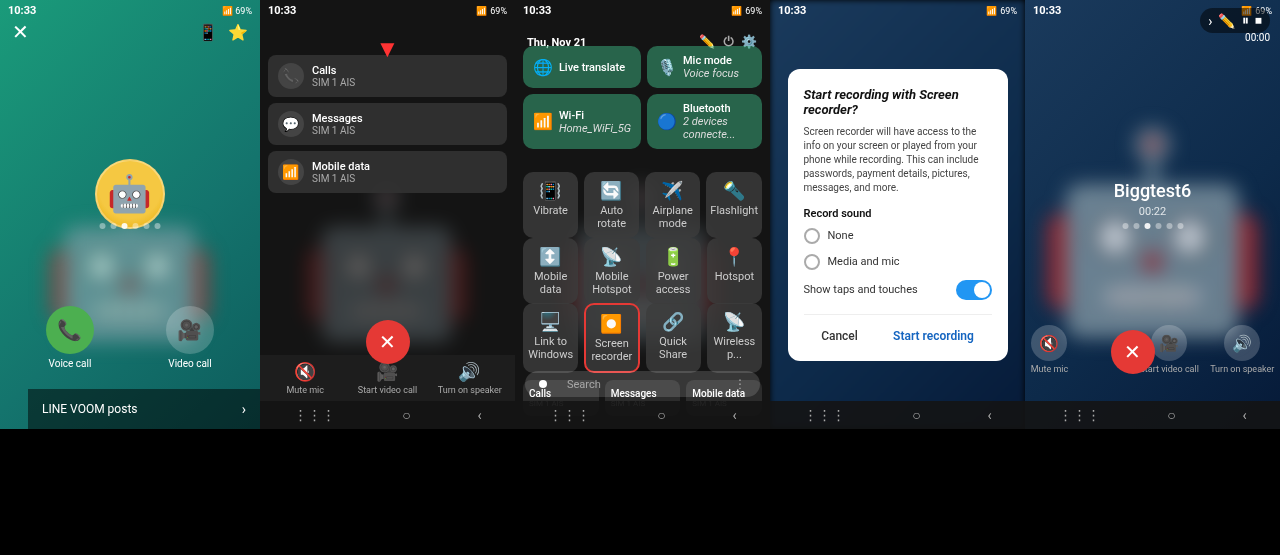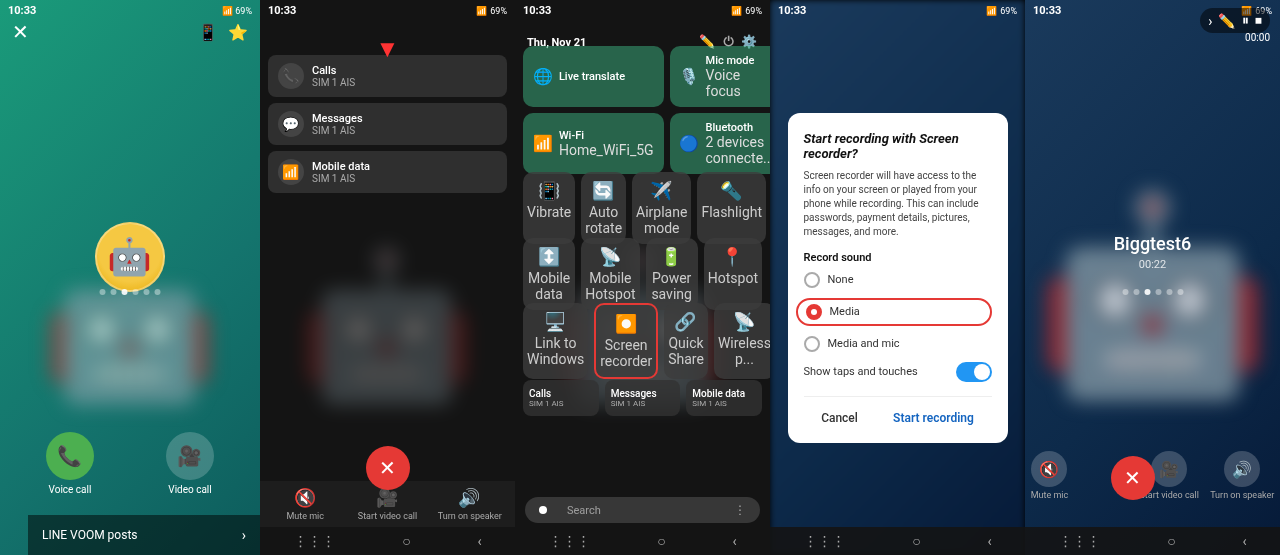--- a/index.html
+++ b/index.html
@@ -9,21 +9,21 @@
       display: flex;
       flex-direction: row;
       font-family: 'Roboto', Arial, sans-serif;
       overflow: hidden;
       background: #000;
     }
 
     
     .panel {
       position: relative;
-      height: 555px;
+      height: 429px;
       overflow: hidden;
       flex-shrink: 0;
     }
 
     
     .panel-1 {
       width: 260px;
       background: linear-gradient(135deg, #1a9b7a 0%, #14746d 60%, #0d5c5c 100%);
     }
 
@@ -286,21 +286,21 @@
       background: rgba(60,180,130,0.5);
       border-radius: 10px;
       padding: 8px 10px;
       display: flex;
       align-items: center;
       gap: 6px;
       color: #fff;
     }
     .qs-tile-wide .qs-icon { font-size: 16px; }
     .qs-tile-wide .qs-label { font-size: 11px; font-weight: 500; }
-    .qs-tile-wide .qs-sub { font-size: 14px; color: #ddd; }
+    .qs-tile-wide .qs-sub { font-size: 11px; color: #ddd; font-style: italic; }
     .qs-row {
       position: absolute;
       left: 4px; right: 4px;
       z-index: 20;
       display: grid;
       grid-template-columns: repeat(4, 1fr);
       gap: 6px;
       padding: 0 4px;
     }
     .qs-row-2 { top: 172px; }
@@ -311,21 +311,21 @@
       border-radius: 10px;
       padding: 8px 4px;
       display: flex;
       flex-direction: column;
       align-items: center;
       gap: 3px;
       color: #fff;
       position: relative;
     }
     .qs-tile .qs-tile-icon { font-size: 18px; }
-    .qs-tile .qs-tile-label { font-size: 14px; color: #ccc; text-align: center; }
+    .qs-tile .qs-tile-label { font-size: 11px; color: #ccc; text-align: center; }
     .p3-sim-row {
       position: absolute;
       top: 380px;
       left: 4px; right: 4px;
       z-index: 20;
       display: grid;
       grid-template-columns: 1fr 1fr 1fr;
       gap: 6px;
       padding: 0 4px;
     }
@@ -721,21 +721,21 @@
     <div class="qs-tile">
       <span class="qs-tile-icon">↕️</span>
       <span class="qs-tile-label">Mobile data</span>
     </div>
     <div class="qs-tile">
       <span class="qs-tile-icon">📡</span>
       <span class="qs-tile-label">Mobile Hotspot</span>
     </div>
     <div class="qs-tile">
       <span class="qs-tile-icon">🔋</span>
-      <span class="qs-tile-label">Power saving</span>
+      <span class="qs-tile-label">Power access</span>
     </div>
     <div class="qs-tile">
       <span class="qs-tile-icon">📍</span>
       <span class="qs-tile-label">Hotspot</span>
     </div>
   </div>
 
   <div class="qs-row qs-row-4">
     <div class="qs-tile">
       <span class="qs-tile-icon">🖥️</span>
@@ -798,24 +798,20 @@
   <div class="dialog">
     <div class="dialog-title">Start recording with Screen recorder?</div>
     <div class="dialog-body">Screen recorder will have access to the info on your screen or played from your phone while recording. This can include passwords, payment details, pictures, messages, and more.</div>
     <div class="dialog-section-title">Record sound</div>
 
     <div class="radio-option">
       <div class="radio-circle"></div>
       <span class="radio-label">None</span>
     </div>
 
-    <div class="radio-option highlighted-option">
-      <div class="radio-circle selected"></div>
-      <span class="radio-label">Media</span>
-    </div>
 
     <div class="radio-option" style="margin-top:6px;">
       <div class="radio-circle"></div>
       <span class="radio-label">Media and mic</span>
     </div>
 
     <div class="toggle-row">
       <span class="toggle-label">Show taps and touches</span>
       <div class="toggle-switch"></div>
     </div>

